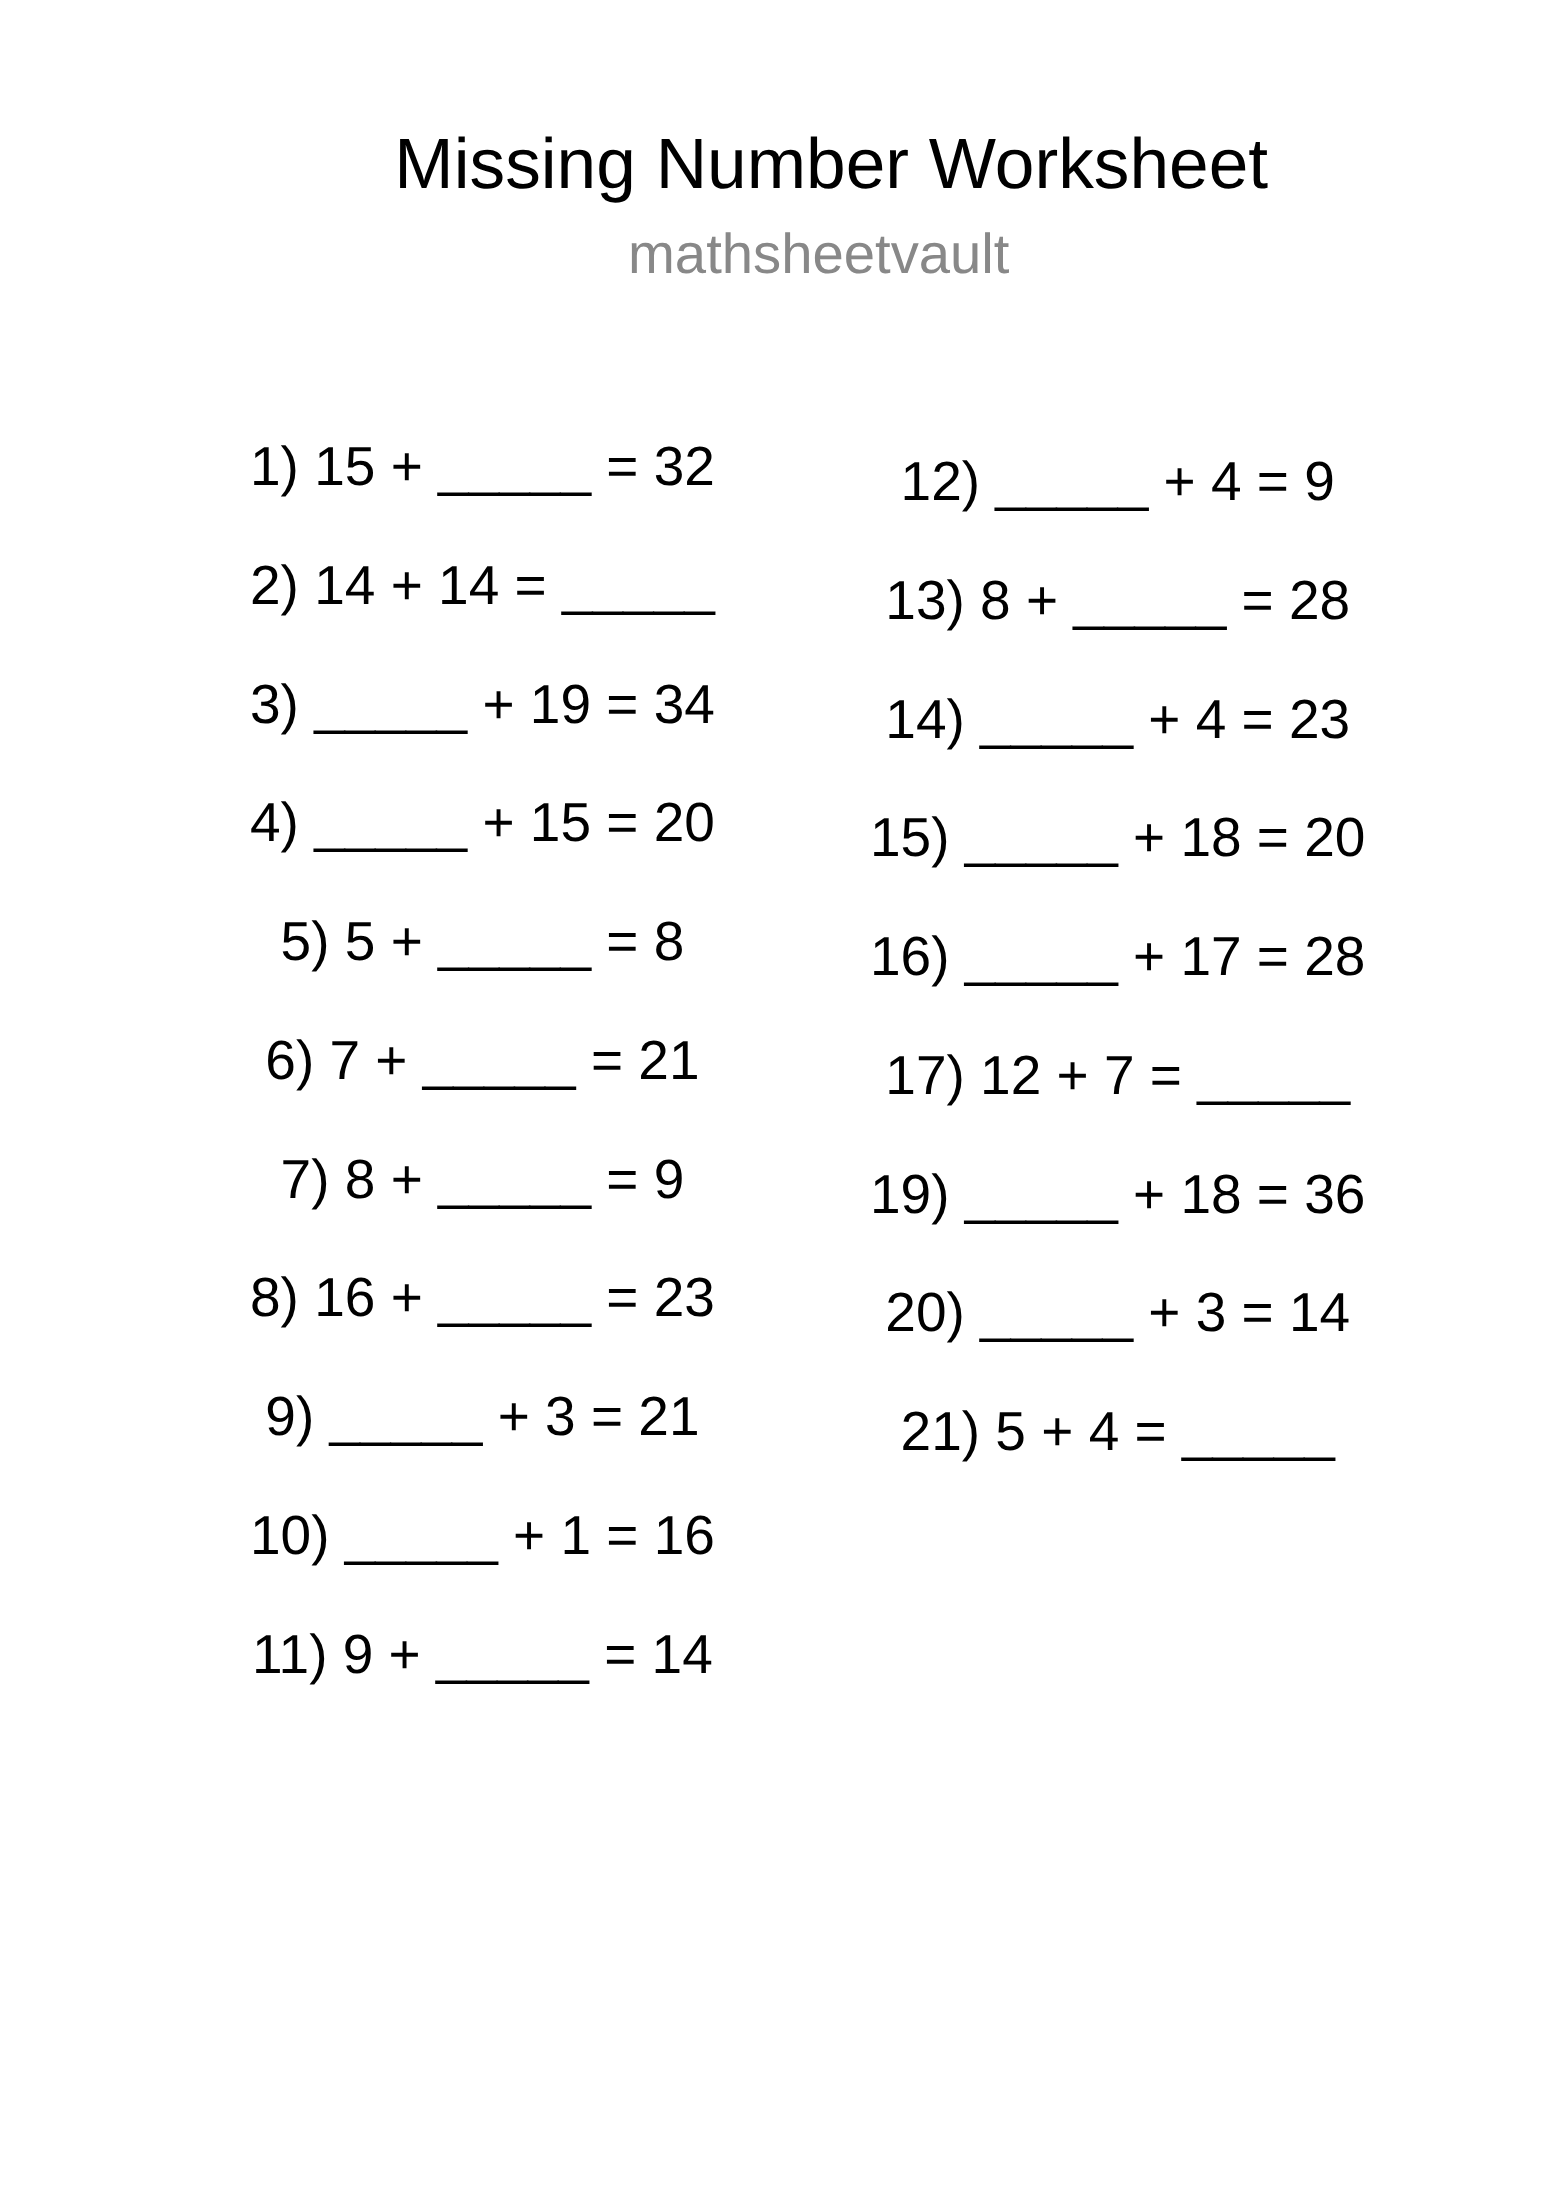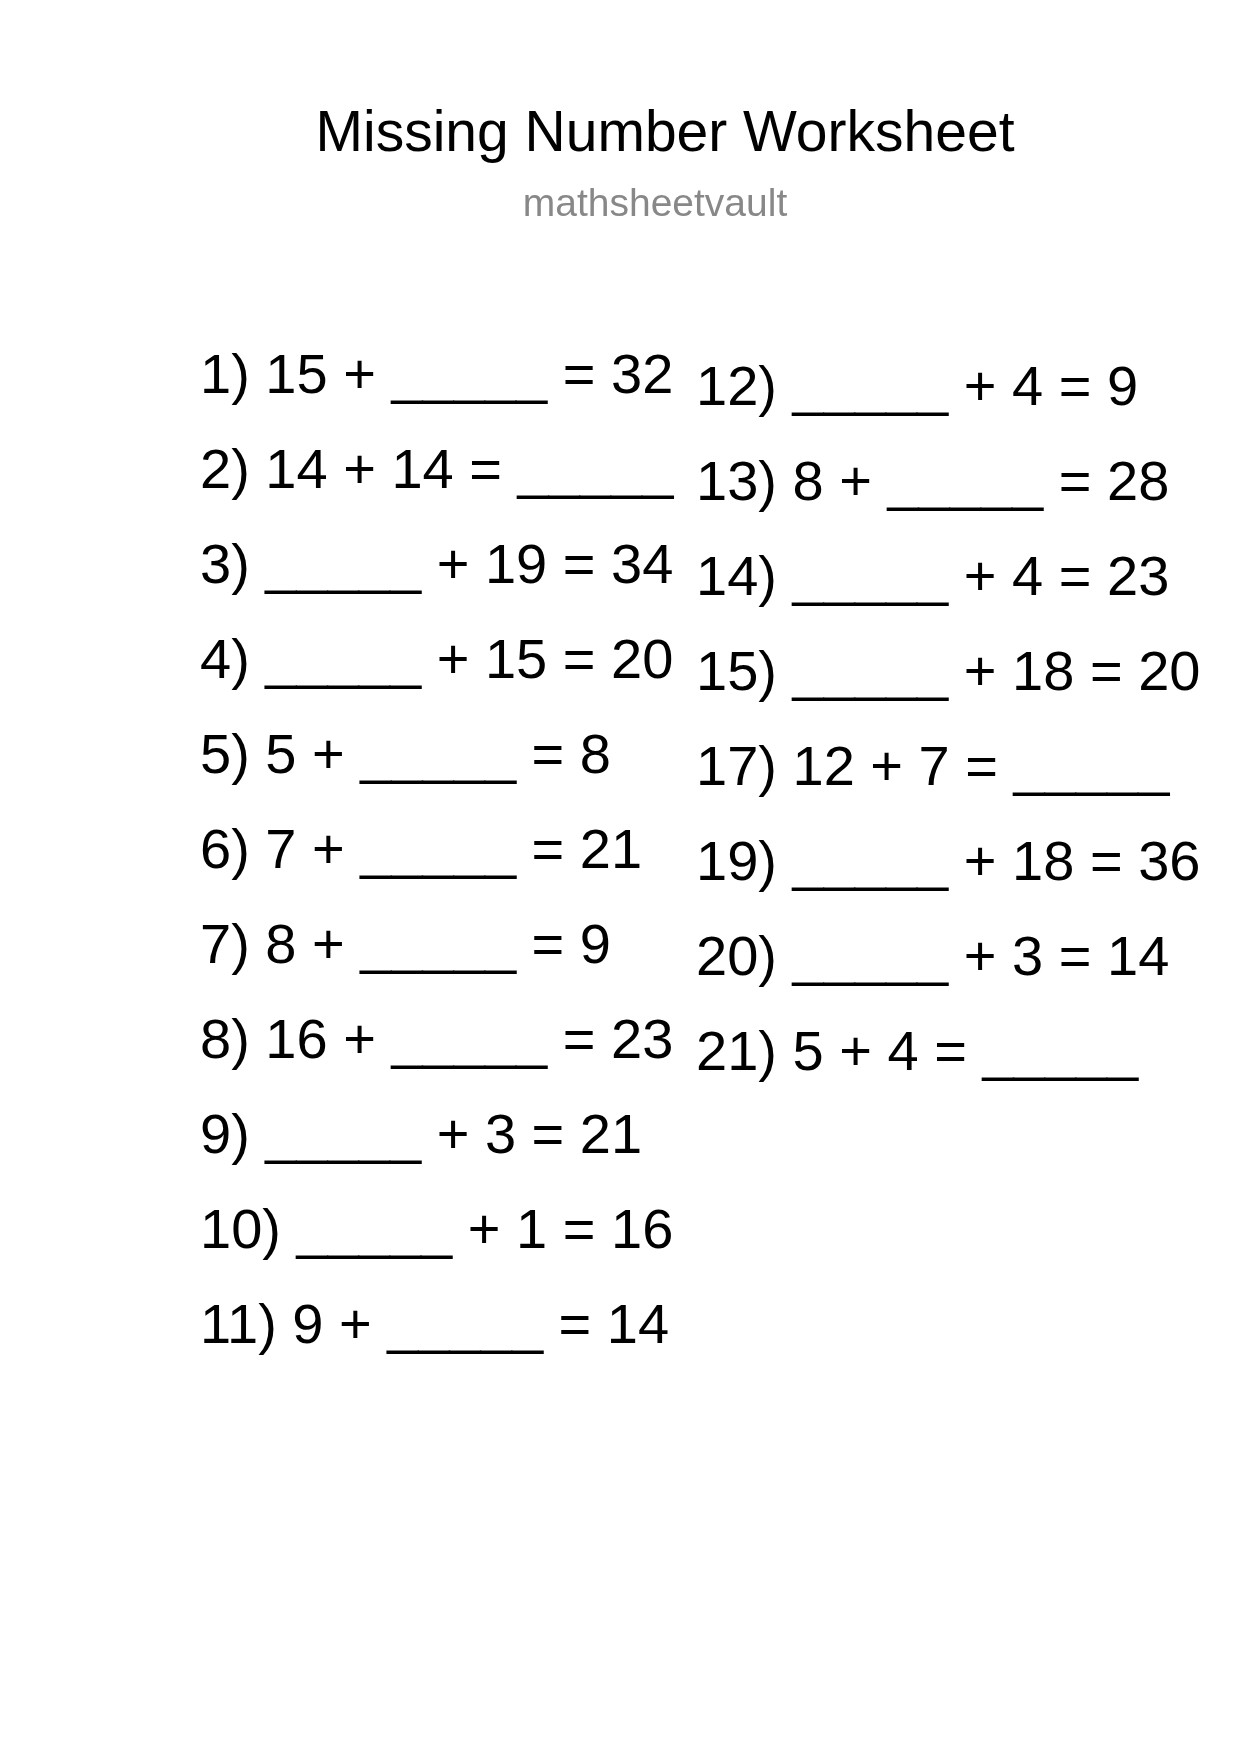--- a/index.html
+++ b/index.html
@@ -25,37 +25,38 @@
       line-height: 66px;
       padding-left: 90px;
       box-sizing: border-box;
     }
     .subtitle {
       position: absolute;
       left: 0;
       width: 1240px;
       top: 180px;
       text-align: center;
-      font-size: 39px;
+      font-size: 45px;
       line-height: 46px;
       color: #888888;
       padding-left: 70px;
       box-sizing: border-box;
     }
     .column {
       position: absolute;
       top: 348px;
     }
     .col-left { left: 200px; }
     .col-right { left: 696px; margin-top: 12px; }
     .problem {
       height: 95px;
-      font-size: 56px;
+      font-size: 44px;
       line-height: 52px;
       white-space: nowrap;
+      text-align: center;
     }
   </style>
 </head>
 <body>
 
 <div>
   <div class="title">Missing Number Worksheet</div>
   <div class="subtitle">mathsheetvault</div>
 
   <div class="column col-left">
@@ -70,18 +71,19 @@
     <div class="problem">9) _____ + 3 = 21</div>
     <div class="problem">10) _____ + 1 = 16</div>
     <div class="problem">11) 9 + _____ = 14</div>
   </div>
 
   <div class="column col-right">
     <div class="problem">12) _____ + 4 = 9</div>
     <div class="problem">13) 8 + _____ = 28</div>
     <div class="problem">14) _____ + 4 = 23</div>
     <div class="problem">15) _____ + 18 = 20</div>
+    <div class="problem">16) _____ + 17 = 28</div>
     <div class="problem">17) 12 + 7 = _____</div>
     <div class="problem">19) _____ + 18 = 36</div>
     <div class="problem">20) _____ + 3 = 14</div>
     <div class="problem">21) 5 + 4 = _____</div>
   </div>
 </div>
 
 </body></html>

